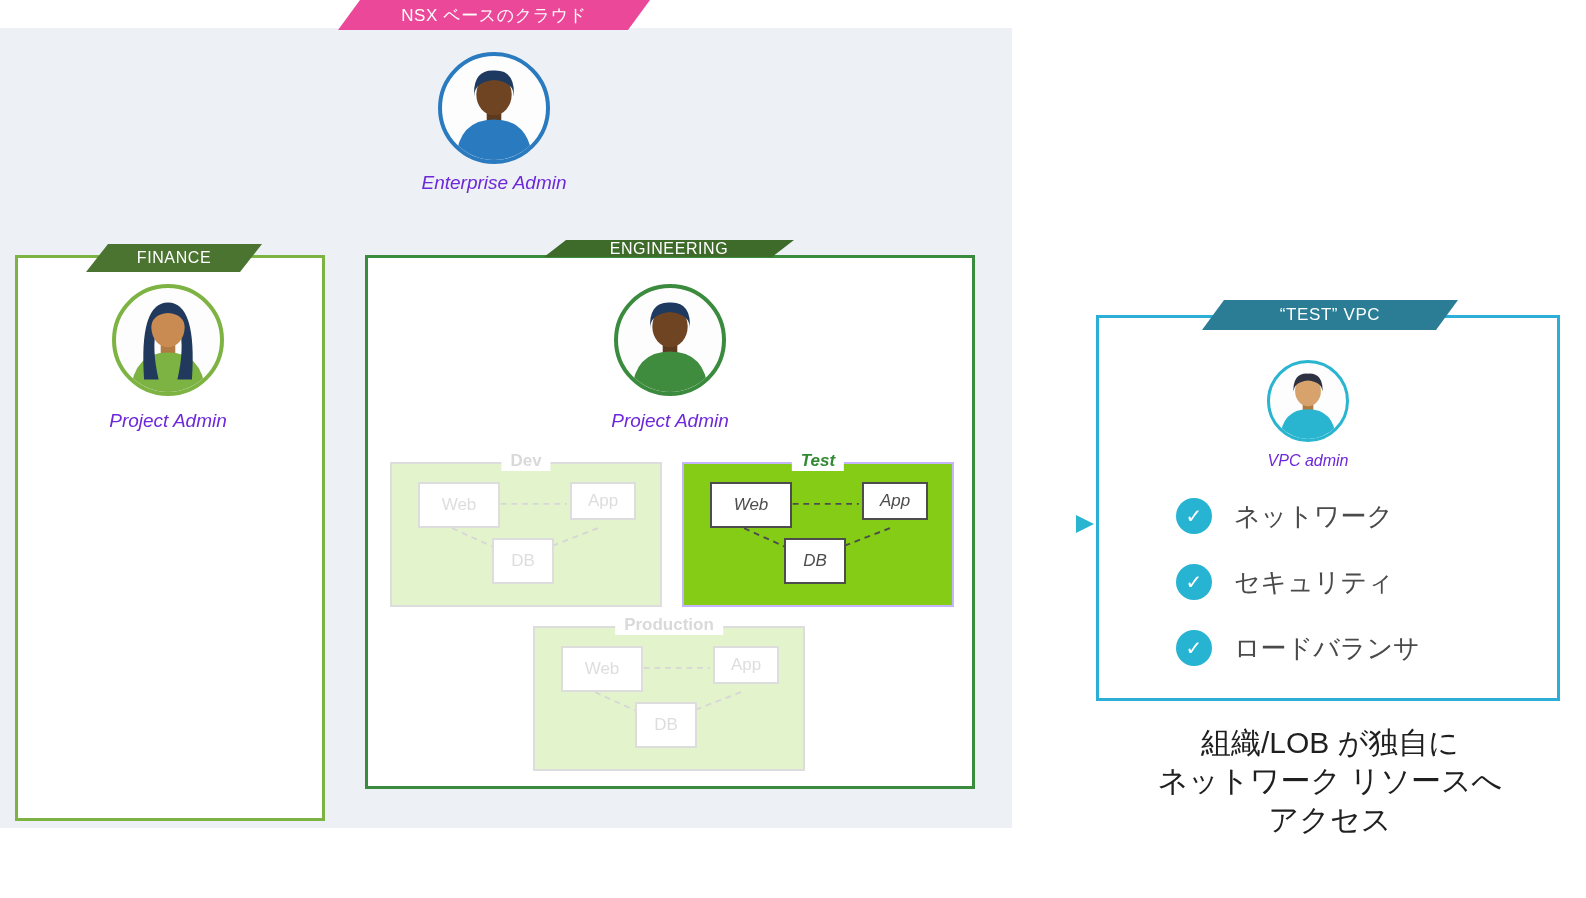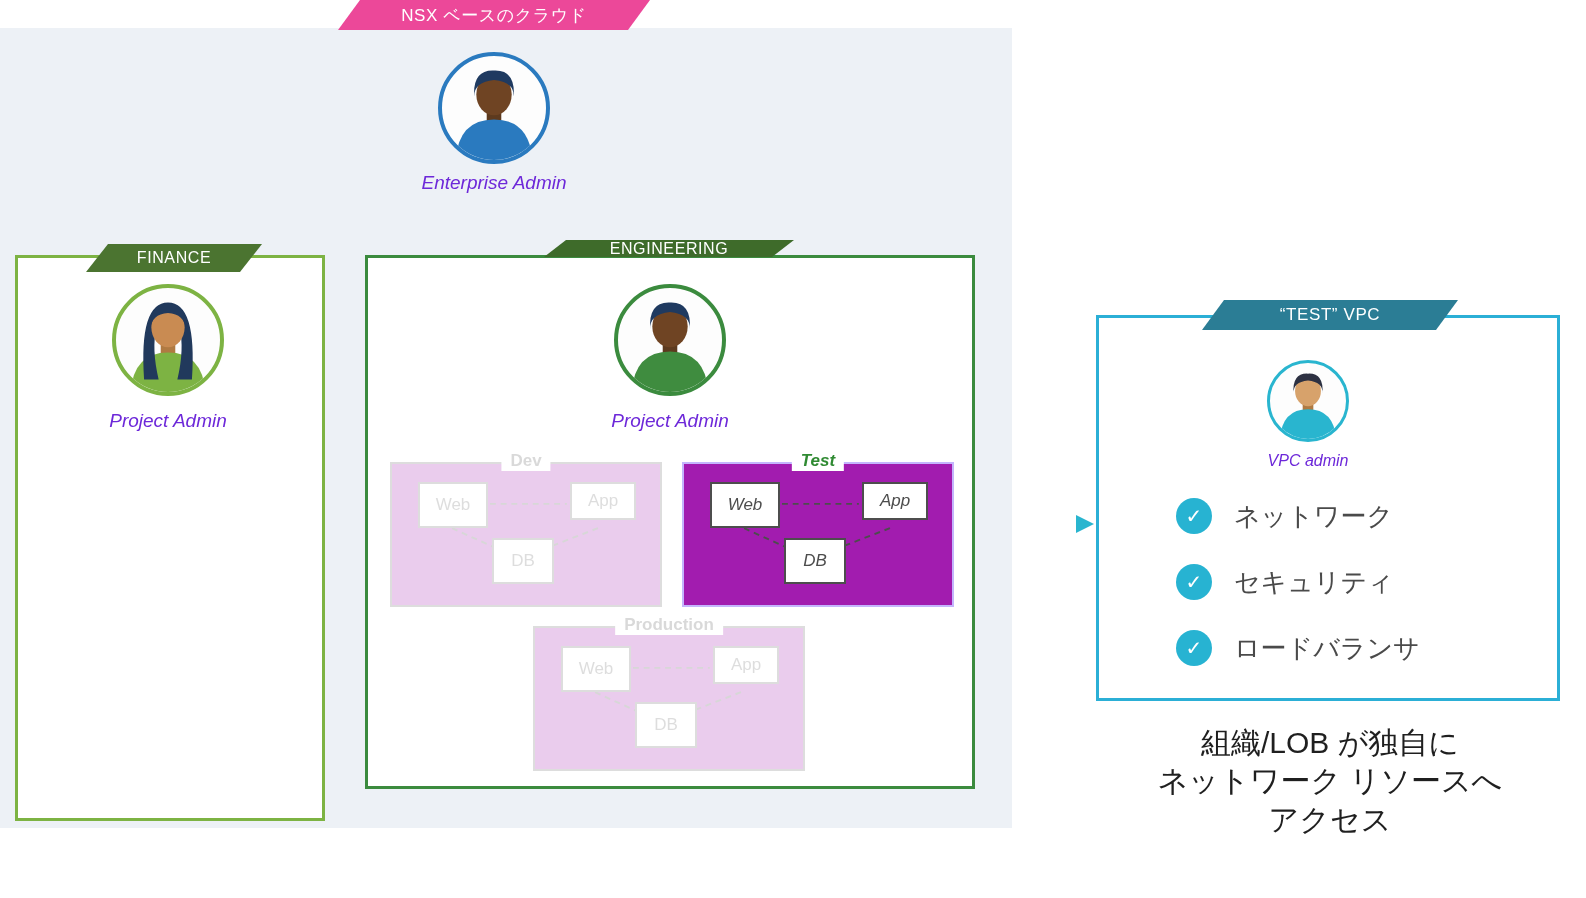--- a/index.html
+++ b/index.html
@@ -26,38 +26,38 @@
   }
   .avatar svg { display:block; width:100%; height:100%; }
 
   .avatar-label { position:absolute; text-align:center; font-size:19px; color:#6d28d9;font-style:italic; }
 
   .lob-box { position:absolute; background:#ffffff; }
   .box-finance { left:15px;  top:255px; width:310px; height:566px; border:3px solid #7db343; }
   .box-eng     { left:365px; top:255px; width:610px; height:534px; border:3px solid #3b8b3e; }
   .box-vpc     { left:1096px;top:315px; width:464px; height:386px; border:3px solid #2bafd6; }
 
-  .tier-group { position:absolute; width:272px; height:145px; border:2px solid #c4b5fd; background:#a21caf; }
+  .tier-group { position:absolute; width:272px; height:145px; border:2px solid #c4b5fd; background:#84cc16; }
   .tier-group .group-label {
     position:absolute; top:-13px; left:50%; transform:translateX(-50%);
     background:#fff; padding:0 9px; font-size:17px; font-weight:bold; color:#2f8a32; white-space:nowrap;
   }
   .tier-group.faded { opacity:0.22; border-color:#6a6a6a; }
   .tier-group.faded .group-label { color:#555; }
   .tier-group.faded .tier { border-color:#6a6a6a; color:#6a6a6a; }
 
   .group-dev  { left:390px; top:462px; }
   .group-test { left:682px; top:462px;font-style:italic; }
   .group-prod { left:533px; top:626px; }
 
   .tier {
     position:absolute; border:2px solid #4d4d4d; background:#fff; color:#4d4d4d;
     display:flex; align-items:center; justify-content:center; font-size:17px;
   }
-  .tier-web { left:26px;  top:18px; width:70px; height:46px; }
+  .tier-web { left:26px;  top:18px; width:82px; height:46px; }
   .tier-app { left:178px; top:18px; width:66px; height:38px; }
   .tier-db  { left:100px; top:74px; width:62px; height:46px; }
   .connectors { position:absolute; left:0; top:0; width:100%; height:100%; }
   .connectors line { stroke:#4d4d4d; stroke-width:2; stroke-dasharray:6 5; fill:none; }
 
   .arrow-svg { position:absolute; left:952px; top:506px; }
 
   .feature-row { position:absolute; display:flex; align-items:center; gap:22px; }
   .check {
     width:36px; height:36px; border-radius:50%; background:#27b3d2; color:#fff; flex:0 0 36px;

